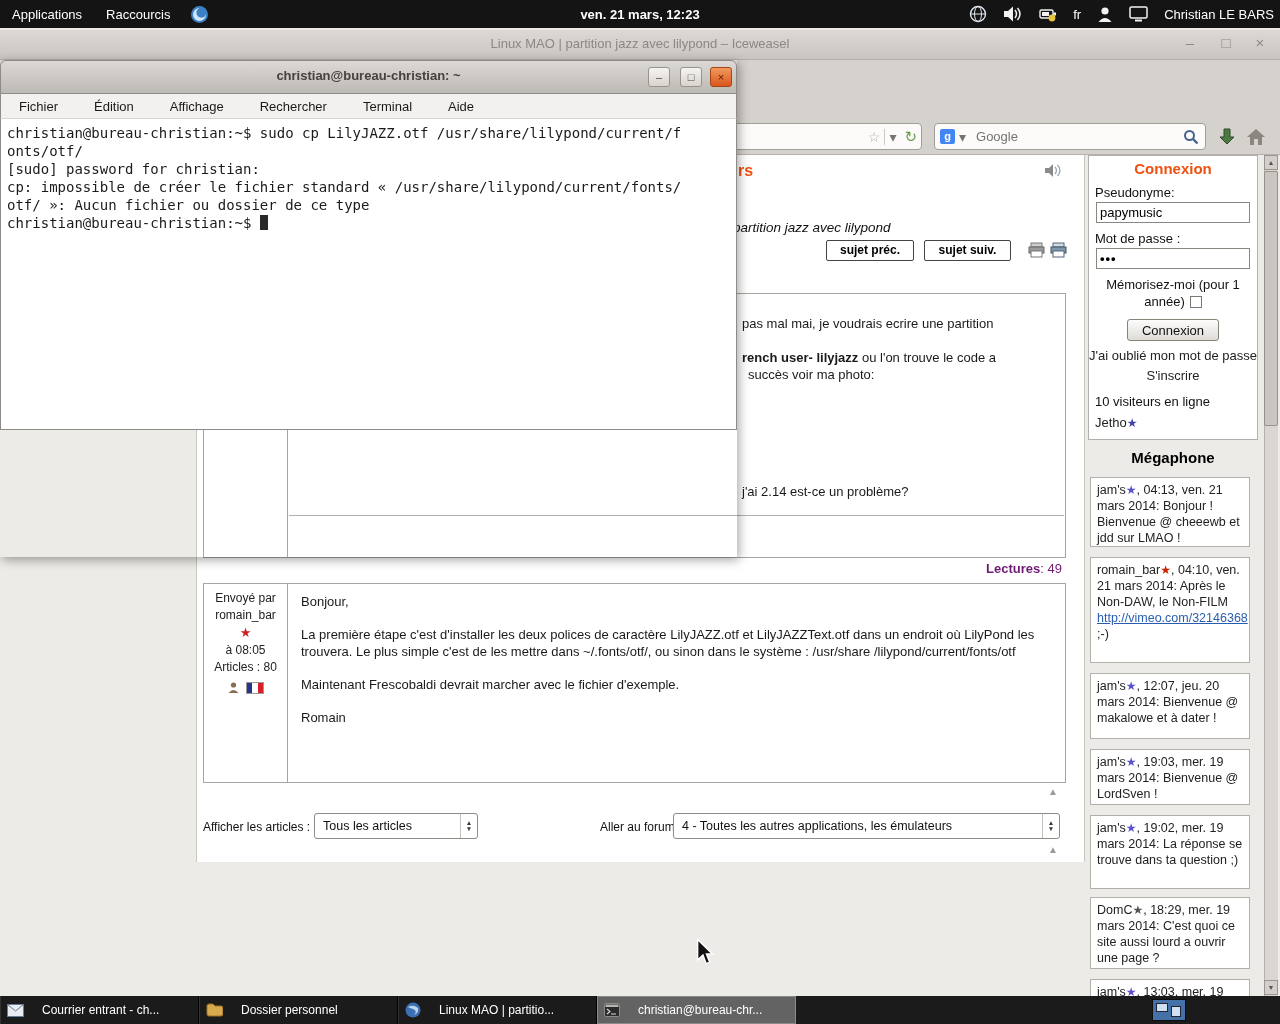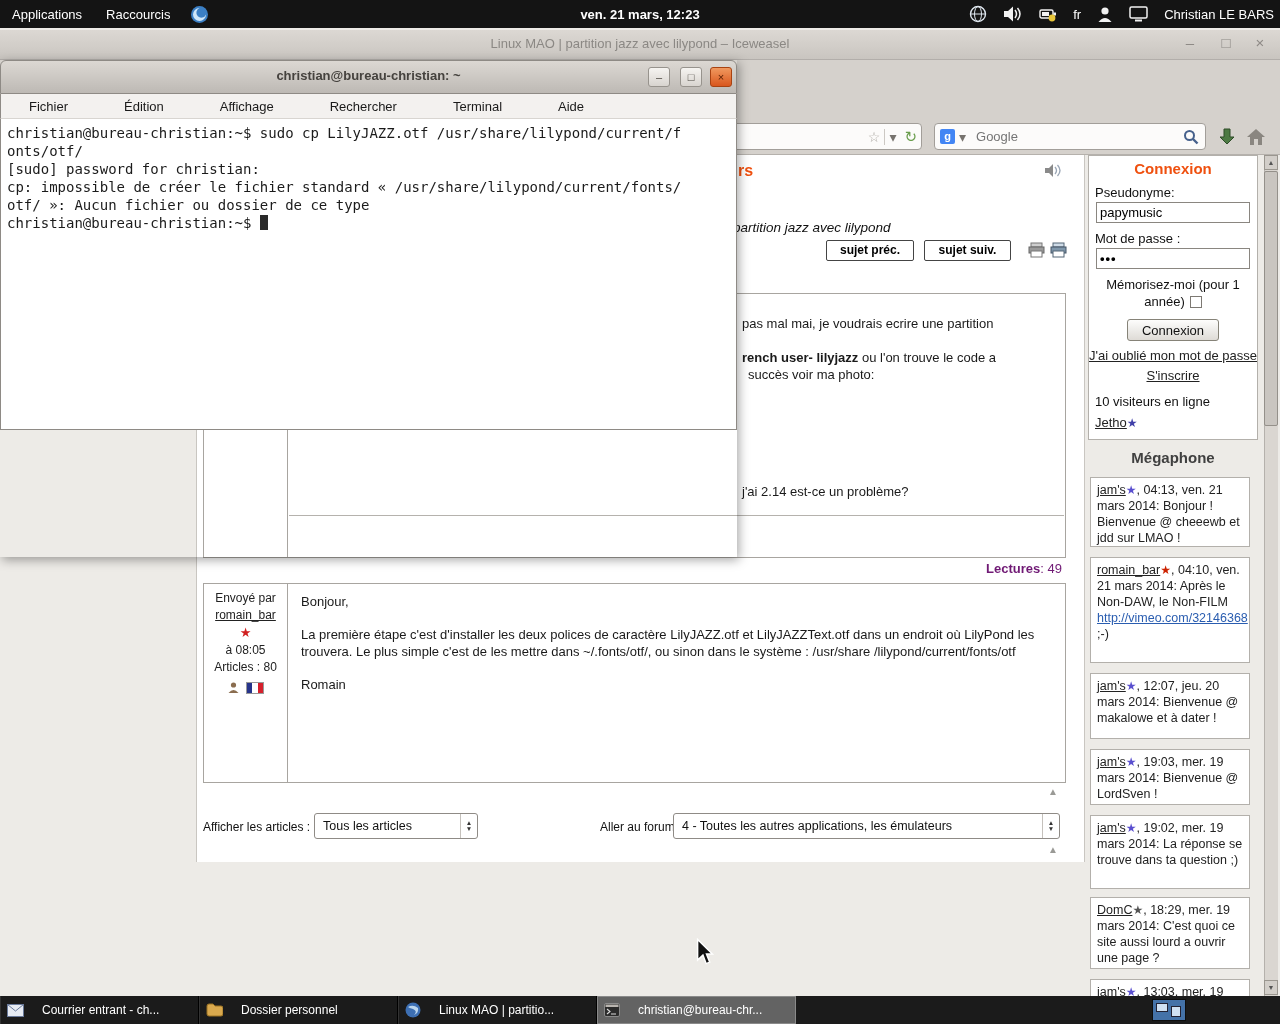--- a/index.html
+++ b/index.html
@@ -26,21 +26,21 @@
 #content-bg{position:absolute;left:0;top:155px;width:1280px;height:869px;background:#edebe7}
 #main-panel{position:absolute;left:196px;top:155px;width:889px;height:707px;background:#fff;border-left:1px solid #c9c6c1;border-right:1px solid #c9c6c1}
 
 .hfrag{position:absolute;color:#ef500f;font-weight:bold;font-size:16px}
 .topic-title{position:absolute;font-style:italic;font-size:13.5px;color:#111}
 .navbtn{position:absolute;height:21px;background:#fff;border:1px solid #444;border-radius:2px;font-weight:bold;font-size:12px;text-align:center;line-height:19px;padding:0 8px;font-family:inherit}
 .pbox{position:absolute;border:1px solid #a8a5a0;background:#fff}
 .frag{position:absolute;font-size:13px;color:#1a1a1a;white-space:nowrap}
 .authcell{position:absolute;left:0;top:0;width:84px;height:100%;border-right:1px solid #a8a5a0;text-align:center;font-size:12px;color:#222;padding-top:7px}
 .authcell div{margin-bottom:3px}
-.ulink{color:#222;text-decoration:underline;cursor:pointer}
+.ulink{color:#222;cursor:pointer}
 .postbody{position:absolute;left:85px;top:0;right:0;bottom:0;padding:9px 12px;font-size:13px;line-height:17px;color:#1a1a1a;overflow:hidden}
 .postbody p{margin-bottom:16px}
 .corner-arrow{position:absolute;color:#9a9a96;font-size:10px}
 .sel{position:absolute;height:26px;background:#fff;border:1px solid #8f8b86;border-radius:3px;font-size:12.5px;color:#111}
 .sel .val{position:absolute;left:8px;top:5px;white-space:nowrap}
 .stepper{position:absolute;right:0;top:0;bottom:0;width:17px;border-left:1px solid #c5c1bc;display:flex;flex-direction:column;align-items:center;justify-content:center;font-size:6.5px;color:#333;line-height:6.5px}
 .flabel{position:absolute;font-size:12px;color:#111;white-space:nowrap}
 
 
 .sbox{position:absolute;background:#fff;border:1px solid #b3b0ab}
@@ -59,21 +59,21 @@
 .sb-btn{position:absolute;left:1264px;width:14px;height:15px;background:#d2cec9;border:1px solid #9a968f;color:#555;font-size:7px;text-align:center;line-height:13px}
 .sb-thumb{position:absolute;left:1264px;width:14px;background:#c9c5c0;border:1px solid #94908a;border-radius:2px}
 
 
 #terminal{position:absolute;left:0;top:60px;width:737px;height:497px;z-index:10;box-shadow:2px 3px 10px rgba(0,0,0,.35)}
 #term-titlebar{position:absolute;left:0;top:0;width:737px;height:34px;background:linear-gradient(#dcd8d3,#bdb9b4);border:1px solid #8e8a85;border-radius:6px 6px 0 0}
 #term-title{position:absolute;left:0;top:8px;width:737px;text-align:center;font-weight:bold;font-size:13px;color:#45423e}
 .win-btn{position:absolute;top:7px;width:22px;height:20px;border:1px solid #97938d;border-radius:3px;background:linear-gradient(#f6f4f1,#d8d4cf);font-size:11px;color:#4a4740;text-align:center;line-height:18px}
 .win-btn.close{background:linear-gradient(#f0995f,#d9571e);border-color:#a84312;color:#5c2104}
 #term-menubar{position:absolute;left:0;top:34px;width:737px;height:25px;background:#f3f1ef;border-left:1px solid #8e8a85;border-right:1px solid #8e8a85;border-bottom:1px solid #d8d5d1;display:flex;align-items:center;font-size:13px;color:#1a1a1a}
-.tmenu{padding:3px 28px}
+.tmenu{padding:3px 18px}
 #term-body{position:absolute;left:0;top:59px;width:737px;height:311px;background:#fff;border:1px solid #8e8a85;border-top:none;padding:5px 9px 0 6px;overflow:hidden}
 .term-line{font-family:"DejaVu Sans Mono","Liberation Mono",monospace;font-size:14px;line-height:18px;color:#1b1b1b;white-space:pre}
 .cursorblk{display:inline-block;width:8px;height:15px;background:#2a2a2a;vertical-align:-2px}
 
 
 #taskbar{position:absolute;left:0;top:996px;width:1280px;height:28px;background:#1b1b1b;z-index:20;display:flex;align-items:stretch}
 .titem{width:199px;display:flex;align-items:center;gap:18px;padding:0 6px;color:#fff;font-size:12px;border-right:1px solid #000;border-left:1px solid #333;overflow:hidden;white-space:nowrap}
 .titem span.lbl{overflow:hidden;text-overflow:ellipsis}
 .titem.active{background:#636363;border:1px solid #8a8a8a}
 #pager{position:absolute;right:94px;top:3px;width:34px;height:22px;background:#4472a8;border:1px solid #0d0d0d}
@@ -164,20 +164,21 @@
           <svg width="13" height="13" viewBox="0 0 13 13" style="vertical-align:middle">
               <circle cx="6.5" cy="4" r="2.6" fill="#8a6d4f"></circle>
               <path d="M1.5 12 q5 -6 10 0 Z" fill="#8a6d4f"></path>
             </svg>
           <span style="display:inline-block;width:18px;height:12px;vertical-align:middle;margin-left:3px;border:1px solid #999;background:linear-gradient(90deg,#27348b 33%,#fff 33% 66%,#d6202c 66%)"></span>
         </div>
       </div>
       <div class="postbody">
         <p>Bonjour,</p>
         <p>La première étape c'est d'installer les deux polices de caractère LilyJAZZ.otf et LilyJAZZText.otf dans un endroit où LilyPond les trouvera. Le plus simple c'est de les mettre dans ~/.fonts/otf/, ou sinon dans le système : /usr/share /lilypond/current/fonts/otf</p>
+        <p>Maintenant Frescobaldi devrait marcher avec le fichier d'exemple.</p>
         <p>Romain</p>
       </div>
     </div>
 
     <span class="corner-arrow" style="left:1048px;top:786px">▲</span>
     <span class="corner-arrow" style="left:1048px;top:844px">▲</span>
 
     <span class="flabel" style="left:203px;top:820px">Afficher les articles :</span>
     <div class="sel" style="left:314px;top:813px;width:164px">
       <span class="val">Tous les articles</span>
@@ -202,21 +203,21 @@
       <div class="sb-label">Mot de passe :</div>
       <input class="sb-input" style="font-weight: bold; letter-spacing: 1px;" value="•••">
       <div class="sb-center" style="margin:7px 4px 0"><span>Mémorisez-moi (pour 1 année)</span><span class="cb"></span></div>
       <button class="gbtn">Connexion</button>
       <div class="sb-center"><a class="ulink">J'ai oublié mon mot de passe</a></div>
       <div class="sb-center" style="margin-top:3px"><a class="ulink">S'inscrire</a></div>
       <div style="font-size:13px;color:#111;margin:10px 6px 2px">10 visiteurs en ligne</div>
       <div style="font-size:13px;margin:6px 6px 0"><a class="ulink">Jetho</a><span class="mstar" style="color: rgb(64, 64, 168);">★</span></div>
     </div>
 
-    <div class="abs" style="left:1088px;top:449px;width:170px;text-align:center;color:#404040;font-weight:bold;font-size:15px">Mégaphone</div>
+    <div class="abs" style="left:1088px;top:449px;width:170px;text-align:center;color:#000000;font-weight:bold;font-size:15px">Mégaphone</div>
 
     <div class="mmsg" style="top:477px;height:70px"><a class="ulink">jam's</a><span class="mstar" style="color: rgb(90, 79, 207);">★</span><span>, 04:13, ven. 21 mars 2014: </span><span>Bonjour ! Bienvenue @ cheeewb et jdd sur LMAO !</span></div>
 
     <div class="mmsg" style="top:557px;height:106px"><a class="ulink">romain_bar</a><span class="mstar" style="color: rgb(204, 34, 0);">★</span><span>, 04:10, ven. 21 mars 2014: </span><span>Après le Non-DAW, le Non-FILM </span><a class="blulink">http://vimeo.com/32146368</a><span> ;-)</span></div>
 
     <div class="mmsg" style="top:673px;height:66px"><a class="ulink">jam's</a><span class="mstar" style="color: rgb(90, 79, 207);">★</span><span>, 12:07, jeu. 20 mars 2014: </span><span>Bienvenue @ makalowe et à dater !</span></div>
 
     <div class="mmsg" style="top:749px;height:56px"><a class="ulink">jam's</a><span class="mstar" style="color: rgb(90, 79, 207);">★</span><span>, 19:03, mer. 19 mars 2014: </span><span>Bienvenue @ LordSven !</span></div>
 
     <div class="mmsg" style="top:815px;height:74px"><a class="ulink">jam's</a><span class="mstar" style="color: rgb(90, 79, 207);">★</span><span>, 19:02, mer. 19 mars 2014: </span><span>La réponse se trouve dans ta question ;)</span></div>

